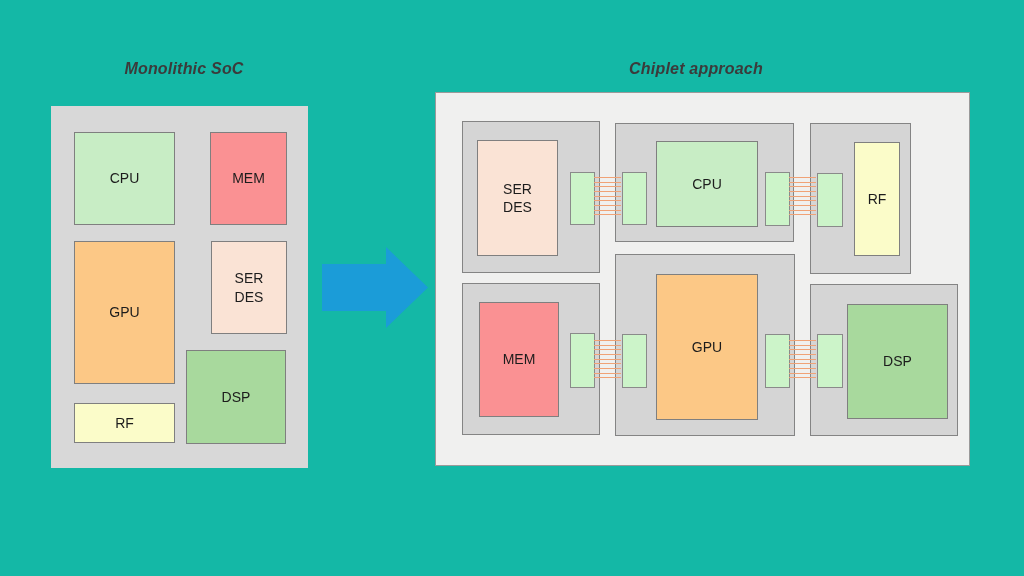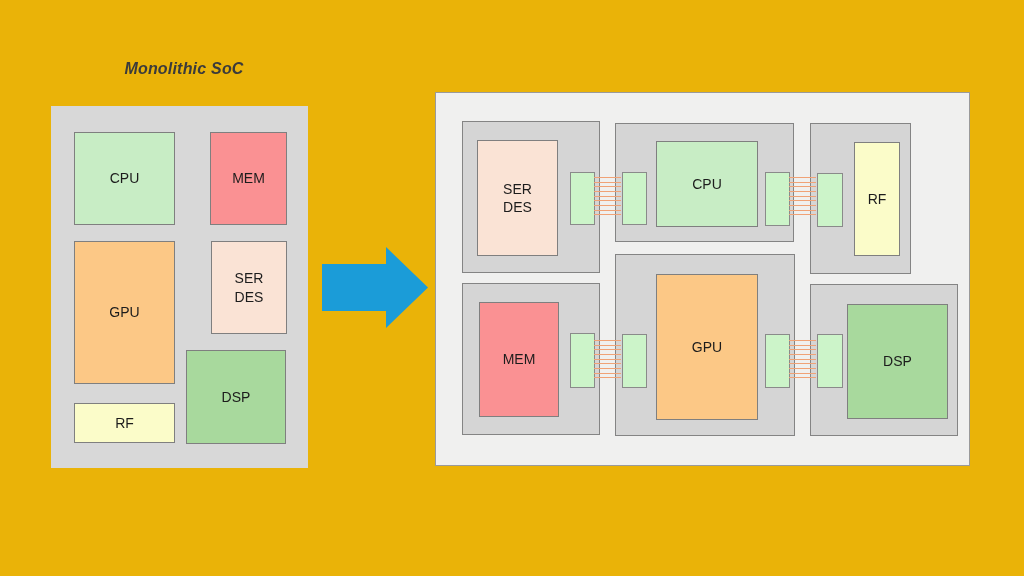--- a/index.html
+++ b/index.html
@@ -1,17 +1,17 @@
 <!DOCTYPE html>
 <html style="--panel_left_bg: #d8d8d8; --panel_right_bg: #f0f0ef; --panel_right_border: #9a9a9a; --chiplet_bg: #d5d5d5; --chiplet_border: #848484; --block_border: #7f7f7f; --cpu: #c8edc5; --mem: #fa9193; --gpu: #fcc886; --serdes: #fae3d5; --dsp: #a8d99d; --rf: #fbfcc9; --pad: #ccf4c9; --pad_border: #8a8a8a; --wire: #f0a276; --arrow: #1b9cd8; --title_text: #3b3b3b; --label_text: #1c1c1c;"><head>
 <meta charset="utf-8">
 <style>
   html,body { margin:0; padding:0; }
   #stage {
-    position:relative; width:1024px; height:576px; background:#eab308;
+    position:relative; width:1024px; height:576px; background:#14b8a6;
     font-family:"Liberation Sans", sans-serif; overflow:hidden;
   }
   .title {
     position:absolute; font-weight:bold; font-style:italic; font-size:16px;
     color:var(--title_text); text-align:center; letter-spacing:0.2px;
   }
   #title-left  { left:104px; top:60px; width:160px; }
   #title-right { left:606px; top:60px; width:180px; }
 
   #mono-panel {
@@ -81,20 +81,21 @@
   #w-cpu-rf     { left:353px; top:84px; }
   #w-mem-gpu    { left:158px; top:247px; }
   #w-gpu-dsp    { left:353px; top:247px; }
 </style>
 </head>
 <body>
 
 <div id="stage">
 
   <div class="title" id="title-left">Monolithic SoC</div>
+  <div class="title" id="title-right">Chiplet approach</div>
 
   <div id="mono-panel">
     <div class="block" id="m-cpu">CPU</div>
     <div class="block" id="m-mem">MEM</div>
     <div class="block" id="m-gpu">GPU</div>
     <div class="block" id="m-serdes">SER
 DES</div>
     <div class="block" id="m-dsp">DSP</div>
     <div class="block" id="m-rf">RF</div>
   </div>

